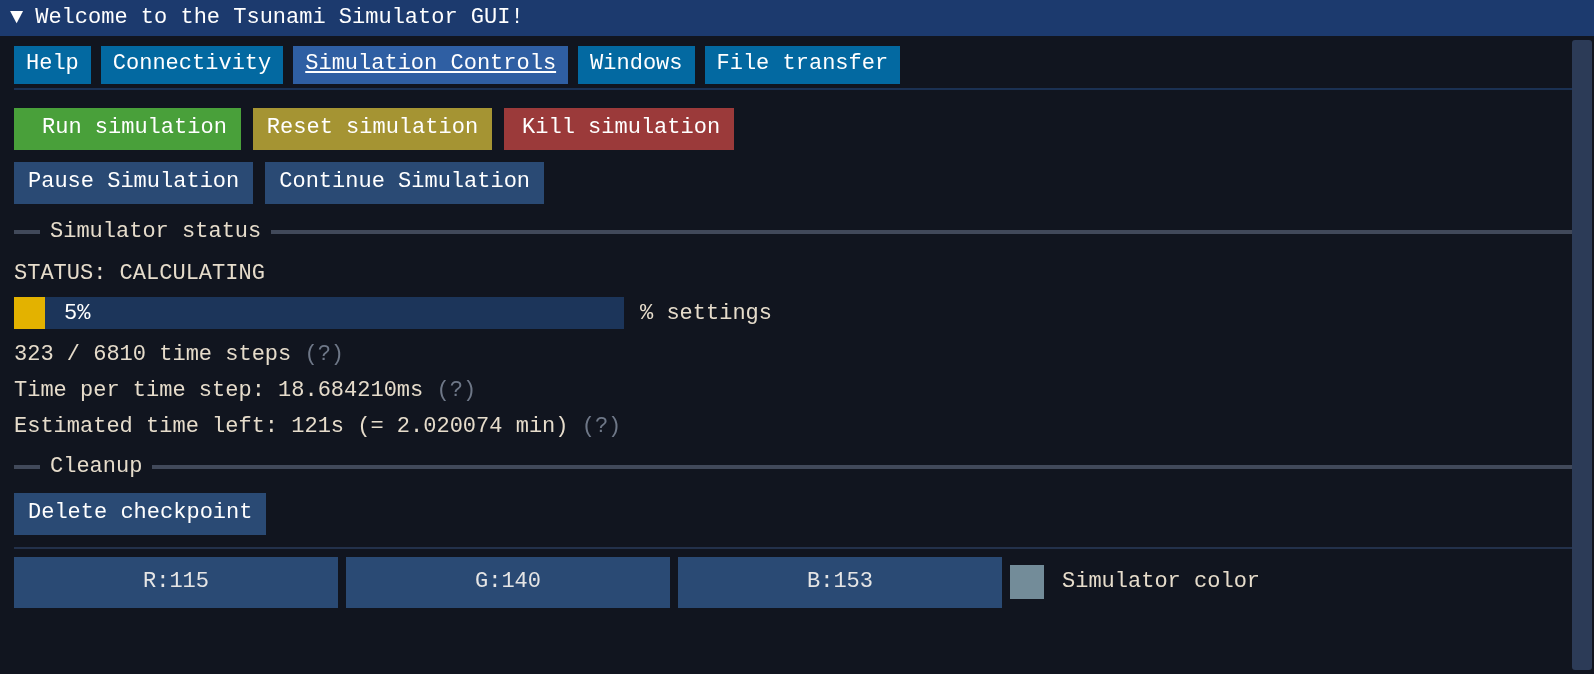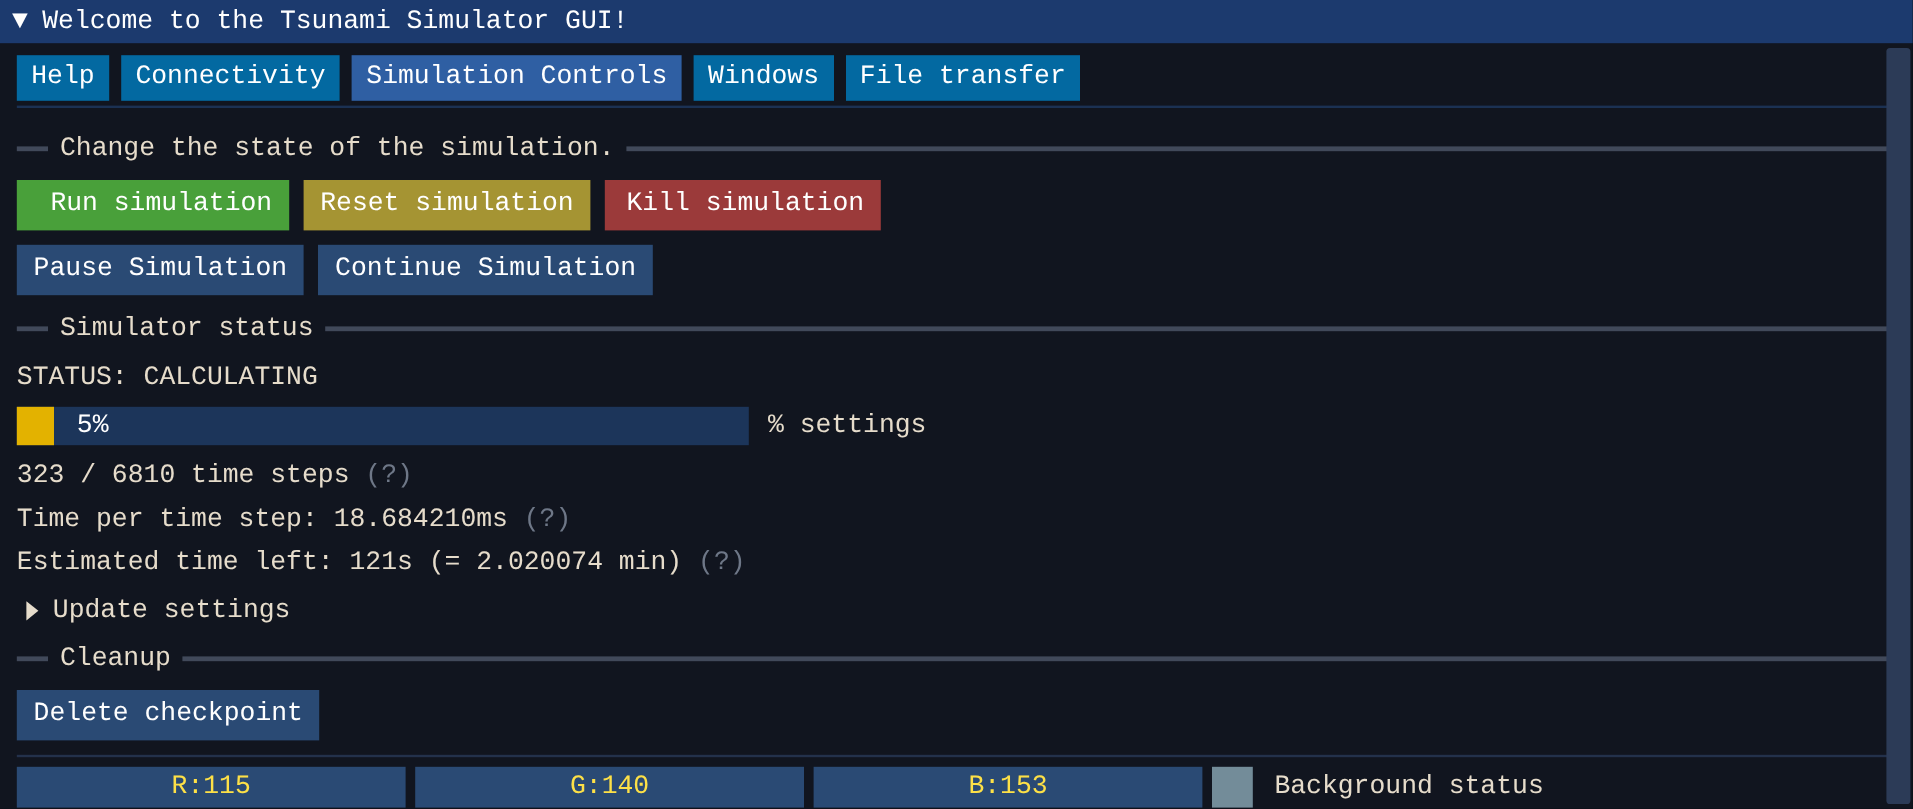--- a/index.html
+++ b/index.html
@@ -53,20 +53,21 @@
     margin-bottom: 4px;
   }
   .tab {
     background: #0369a1;
     color: #ffffff;
     padding: 2px 12px 4px 12px;
     cursor: pointer;
   }
   .tab.active {
     background: #2f5fa3;
+    text-decoration: underline;
   }
   .tab-underline {
     height: 2px;
     background: #1b3153;
     margin-bottom: 18px;
   }
   .section-header {
     display: flex;
     align-items: center;
     gap: 10px;
@@ -139,26 +140,26 @@
     margin: 10px 0 8px 0;
   }
   .color-row {
     display: flex;
     align-items: center;
     gap: 8px;
     margin-bottom: 8px;
   }
   .color-cell {
     flex: 0 0 324px;
-    height: 34px;
+    height: 51px;
     background: #2a4a74;
     display: flex;
     align-items: center;
     justify-content: center;
-    color: #fde047;
+    color: #e5e5e5;
     cursor: text;
   }
   .swatch {
     width: 34px;
     height: 34px;
     background: #738c99;
     cursor: pointer;
   }
   .color-label { margin-left: 10px; color: #e6dccb; }
 </style>
@@ -176,25 +177,20 @@
 
     <div class="tabs">
       <div class="tab">Help</div>
       <div class="tab">Connectivity</div>
       <div class="tab active">Simulation Controls</div>
       <div class="tab">Windows</div>
       <div class="tab">File transfer</div>
     </div>
     <div class="tab-underline"></div>
 
-    <div class="section-header">
-      <span class="dash"></span>
-      <span>Change the state of the simulation.</span>
-      <span class="line"></span>
-    </div>
 
     <div class="btn-row">
       <div class="btn btn-green">Run simulation</div>
       <div class="btn btn-olive">Reset simulation</div>
       <div class="btn btn-red">Kill simulation</div>
     </div>
     <div class="btn-row">
       <div class="btn btn-blue">Pause Simulation</div>
       <div class="btn btn-blue">Continue Simulation</div>
     </div>
@@ -221,41 +217,37 @@
     </div>
     <div class="status-line">
       <span>Time per time step: 18.684210ms</span>
       <span class="faded">(?)</span>
     </div>
     <div class="status-line">
       <span>Estimated time left: 121s (= 2.020074 min)</span>
       <span class="faded">(?)</span>
     </div>
 
-    <div class="collapse">
-      <span class="tri-r"></span>
-      <span>Update settings</span>
-    </div>
 
     <div class="section-header">
       <span class="dash"></span>
       <span>Cleanup</span>
       <span class="line"></span>
     </div>
 
     <div class="btn-row">
       <div class="btn btn-blue">Delete checkpoint</div>
     </div>
 
     <div class="bottom-sep"></div>
 
     <div class="color-row">
       <div class="color-cell">R:115</div>
       <div class="color-cell">G:140</div>
       <div class="color-cell">B:153</div>
       <div class="swatch" style="background:#738c99"></div>
-      <span class="color-label">Background status</span>
+      <span class="color-label">Simulator color</span>
     </div>
 
   </div>
 
   <div class="scrollbar"></div>
 </div>
 
 </body></html>

